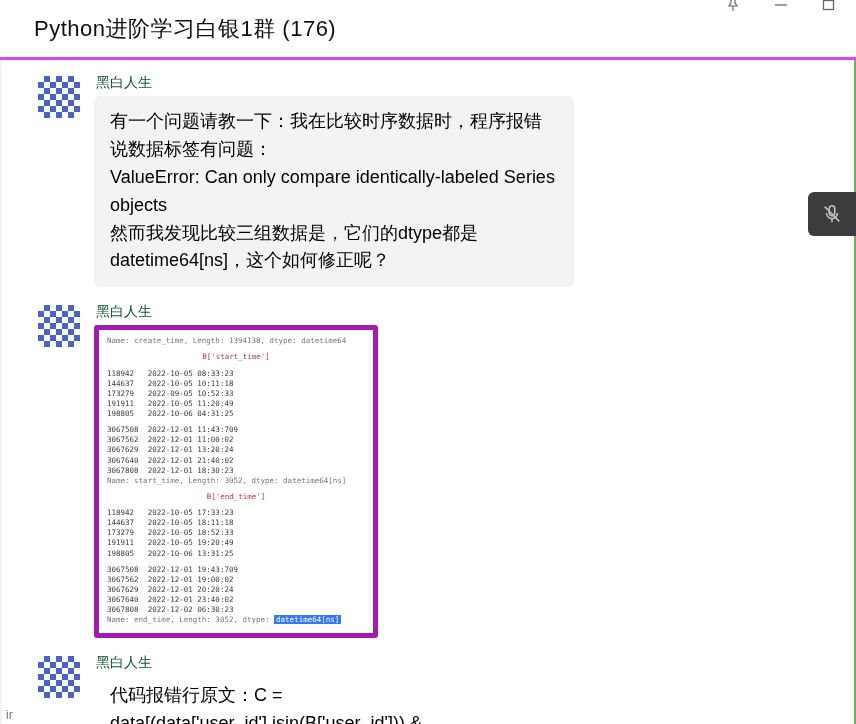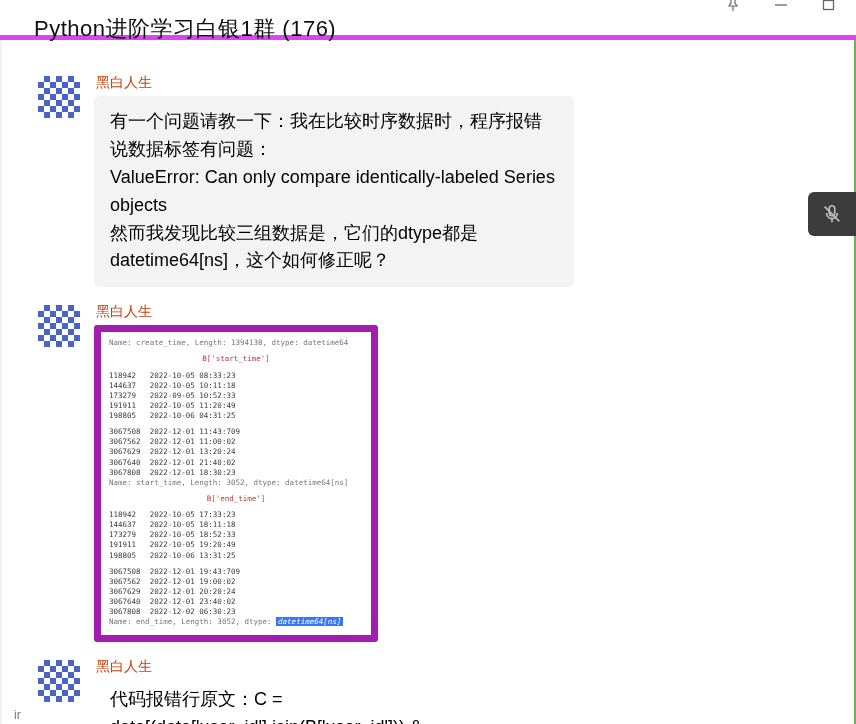--- a/index.html
+++ b/index.html
@@ -12,25 +12,25 @@
     position: relative;
     overflow: hidden;
   }
 
   
   .titlebar {
     display: flex;
     align-items: flex-start;
     justify-content: space-between;
     padding: 14px 24px 12px 34px;
-    border-bottom: 5px solid #d946ef;
+    border-bottom: 3px solid #d946ef;
     position: relative;
     z-index: 5;
     background:#fff;
-    height:40px;
+    height:60px;
   }
   .title {
     font-size: 22px;
     font-weight: 500;
     color: #101010;
     letter-spacing: .5px;
   }
   .winbtns {
     display:flex;
     gap: 34px;
@@ -67,51 +67,51 @@
     background-size: 12px 12px;
     background-position: 0 0, 6px 6px;
     background-color:#ffffff;
   }
   .col {
     flex:1;
     min-width:0;
   }
   .sender {
     font-size: 14px;
-    color: #c2410c;
+    color: #14532d;
     margin-bottom: 4px;
     padding-left: 2px;
   }
   .bubble {
     background: #f3f3f3;
     border-radius: 6px;
     padding: 12px 16px;
     font-size: 18px;
     line-height: 1.55;
     color: #000000;
     max-width: 480px;
     white-space: pre-wrap;
     word-break: break-word;
   }
 
   
   .imgbubble {
     background:#ffffff;
-    border:7px solid #a21caf;
+    border:5px solid #a21caf;
     border-radius:3px;
     padding:6px 8px 8px 8px;
     width: 284px;
     font-family: Menlo, Consolas, monospace;
     font-size: 7.5px;
     line-height: 1.35;
     color:#3b3b3b;
     position:relative;
   }
   .imgbubble .gray { color:#777; }
-  .imgbubble .sel { background:#3478f6; color:#fff; padding:0 2px;font-style:italic;}
+  .imgbubble .sel { background:#3478f6; color:#fff; padding:0 2px;}
   .imgbubble pre { margin:0; white-space:pre; font-family:inherit; }
   .imgbubble .redbox { color:#b23b3b;text-align:center; }
 
   
   .mute {
     position: absolute;
     right: 0;
     top: 192px;
     width: 48px;
     height: 44px;
@@ -133,21 +133,21 @@
   
   .left-edge {
     position:absolute;
     top:0; left:0; bottom:0;
     width:2px;
     background:#f2f2f2;
   }
   
   .wm-ir{
     position:absolute;
-    left:12px; bottom:0;
+    left:4px; bottom:0;
     font-size:12px; color:#777;
     padding:0 0 2px 2px;
   }
 
   
   .gap { height:6px; }
 </style>
 </head>
 <body>
 

